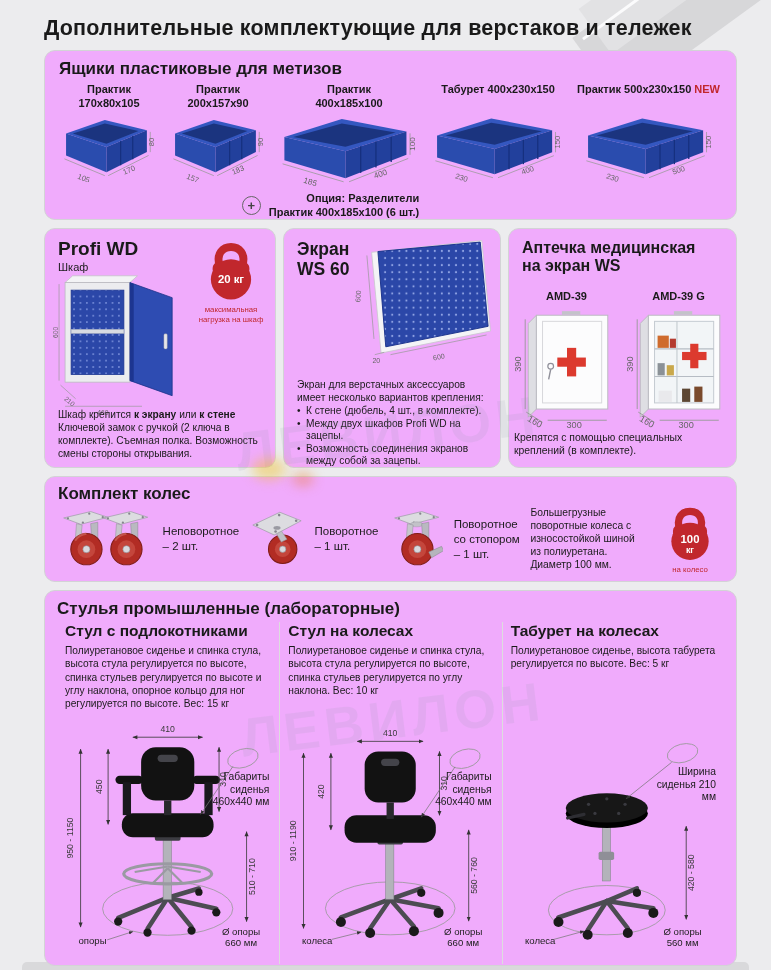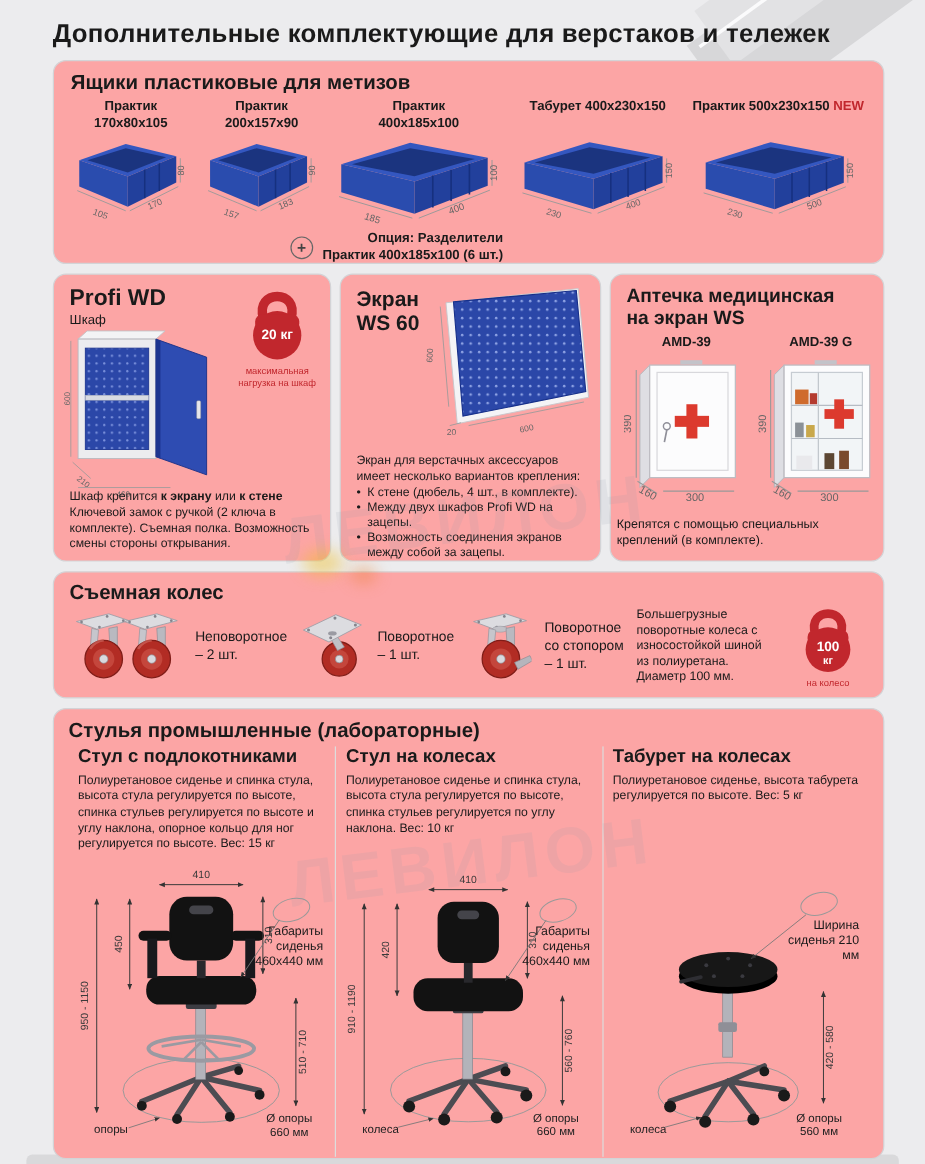--- a/index.html
+++ b/index.html
@@ -4,21 +4,21 @@
 <style>
 *{margin:0;padding:0;box-sizing:border-box}
 html,body{width:771px;height:970px}
 body{background:#ececee;font-family:"Liberation Sans",sans-serif;color:#1a1a1a;position:relative;overflow:hidden}
 .page{position:absolute;inset:0;padding:4px 34px 0 44px}
 .deco{position:absolute;top:0;right:0;width:240px;height:60px;overflow:hidden;z-index:0}
 .deco .d1{position:absolute;top:-46px;right:-60px;width:260px;height:80px;background:#d7d7d9;transform:rotate(-36deg)}
 .deco .d2{position:absolute;top:-58px;right:-14px;width:210px;height:56px;background:#e2e2e4;transform:rotate(-36deg)}
 .deco .d3{position:absolute;top:-30px;right:-20px;width:230px;height:3px;background:#fbfbfc;transform:rotate(-36deg)}
 h1{font-size:21.5px;margin:12px 0 9px 0;letter-spacing:.2px;position:relative;z-index:2}
-.card{background:#fca5a5;border:1.6px solid #d3d3d6;border-radius:11px;position:relative;z-index:1}
+.card{background:#f0abfc;border:1.6px solid #d3d3d6;border-radius:11px;position:relative;z-index:1}
 h2{font-size:17px}
 h3{font-size:15.5px}
 
 .bins-card{height:170px;padding:8px 14px 4px;margin-bottom:8px}
 .bins-row{display:flex;justify-content:space-between;align-items:flex-start;margin-top:4px;padding:0 2px}
 .bin-block{text-align:center}
 .bin-name{font-size:11px;font-weight:bold;line-height:1.25;height:27px;white-space:nowrap}
 .badge-new{color:#c1272d;margin-left:3px}
 .bins-option{display:flex;gap:8px;align-items:center;width:max-content;margin:0 auto;transform:translateX(-60px)}
 .plus-circle{width:19px;height:19px;border:1.7px solid #666;border-radius:50%;display:flex;align-items:center;justify-content:center;font-size:13px;font-weight:bold;color:#444;flex:none}
@@ -42,21 +42,21 @@
 .ws-titles{position:absolute;left:13px;top:10px;width:66px}
 .ws-titles h3{font-size:17.5px;line-height:1.15}
 .ws-fig{position:absolute;right:4px;top:6px}
 .ws-fig svg{width:148px;display:block}
 .ws-desc{position:absolute;left:13px;right:8px;top:150px;font-size:10.2px;line-height:1.23}
 .ws-desc ul{list-style:none;margin-top:1px}
 .ws-desc li{padding-left:9px;position:relative}
 .ws-desc li::before{content:"•";position:absolute;left:0}
 .aid-titles{padding:10px 0 2px 13px}
 .aid-titles h3{font-size:16px;line-height:1.15}
-.aid-models{display:flex;justify-content:flex-end;gap:8px;margin-top:1px}
+.aid-models{display:flex;justify-content:center;gap:8px;margin-top:12px}
 .model{text-align:center}
 .model-name{font-size:11px;font-weight:bold;margin-bottom:1px}
 .model svg{width:104px;display:block}
 .aid-desc{position:absolute;left:5px;right:10px;bottom:9px;font-size:10.4px;line-height:1.3}
 
 .wheels-card{height:106px;padding:7px 13px 2px;margin-bottom:8px}
 .wheels-row{display:flex;align-items:center;justify-content:space-between;margin-top:0}
 .caster-pair{display:flex}
 .caster-pair svg:last-child{margin-left:-14px}
 .caster{width:54px;display:block}
@@ -338,21 +338,21 @@
             <text class="dim-t" x="18" y="119" text-anchor="middle" transform="rotate(30 18 119)">160</text>
             <text class="dim-t" x="58" y="123" text-anchor="middle">300</text>
           </svg>
         </div>
       </div>
       <p class="aid-desc">Крепятся с помощью специальных креплений (в комплекте).</p>
     </section>
   </div>
 
   <section class="card wheels-card">
-    <h2>Съемная колес</h2>
+    <h2>Комплект колес</h2>
     <div class="wheels-row">
       <div class="caster-pair">
         <svg class="caster" viewBox="0 0 76 88">
           <polygon points="8,14 46,5 70,13 32,23" fill="#dcdce0" stroke="#9c9ca4" stroke-width="1"></polygon>
           <circle cx="14" cy="14.5" r="1.6" fill="#85858d"></circle>
             <circle cx="44" cy="8" r="1.6" fill="#85858d"></circle>
             <circle cx="63" cy="13" r="1.6" fill="#85858d"></circle>
             <circle cx="35" cy="20.5" r="1.6" fill="#85858d"></circle>
           <polygon points="26,22 34,24 31,54 24,50" fill="#c6c6cc" stroke="#94949c" stroke-width=".8"></polygon>
           <polygon points="46,22 56,20 56,50 48,54" fill="#b9b9c0" stroke="#8e8e96" stroke-width=".8"></polygon>

